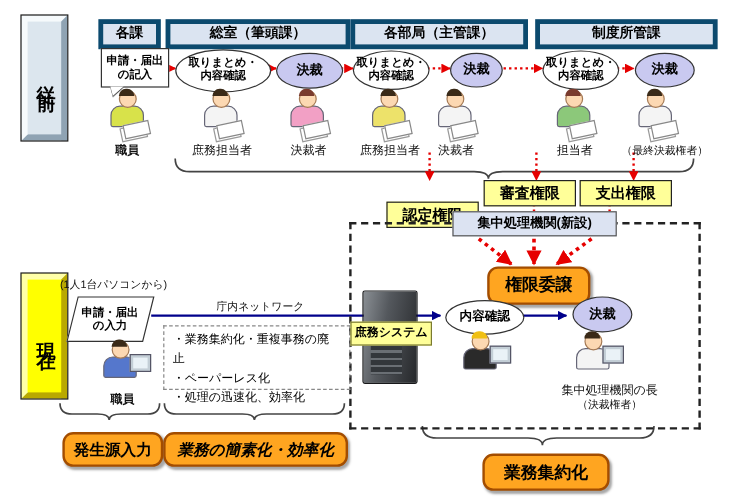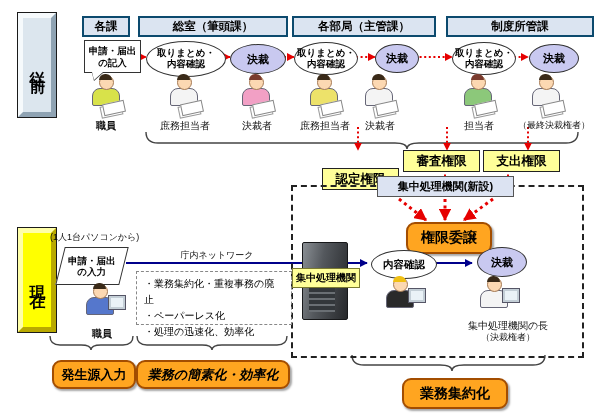--- a/index.html
+++ b/index.html
@@ -13,21 +13,21 @@
   #canvas > div { z-index:2; }
 
   
   .era { width:28px; height:94px; background:#dce6ee;
          border:5px solid; border-color:#f6fafc #8fa3b3 #8fa3b3 #f6fafc;
          outline:1.5px solid #1a1a1a; display:flex; align-items:center; justify-content:center; }
   .era.now { background:#ffff00; border-color:#ffffa8 #b9a900 #b9a900 #ffffa8; }
   .era span { writing-mode:vertical-rl; text-orientation:upright; font-size:16px; font-weight:700; letter-spacing:7px; }
 
   .hdr { height:17px; line-height:17px; text-align:center; background:#dbe4f1;
-         border:2px solid #0c4a6e; font-size:11.5px; font-weight:600; }
+         border:4px solid #0c4a6e; font-size:11.5px; font-weight:600; }
 
   .oval { border:1.4px solid #333; border-radius:50%; background:#fff;
           display:flex; align-items:center; justify-content:center;
           text-align:center; font-size:9.5px; font-weight:700; line-height:1.15; }
   .oval.purple { background:#c9c9f0; font-size:11px;font-family:Liberation Serif, serif; }
 
   .auth { width:75px; height:20px; line-height:20px; background:#ffff99;
           border:1.5px solid #222; text-align:center; font-weight:700; font-size:12.5px; }
 
   .central { width:135px; height:19px; line-height:19px; text-align:center;
@@ -225,21 +225,21 @@
   </div>
 
   <div class="person abs" style="left:82px; top:284px; --shirt:#5577cc;">
       <div class="p-head"></div>
       <div class="p-torso"></div>
       <div class="p-monitor"></div>
     </div>
   <div class="lbl abs" style="left:80px; top:328px; width:44px; font-weight:700;">職員</div>
 
   <div class="server abs" style="left:302px; top:242px;"></div>
-  <div class="sysbox abs" style="left:292px; top:268px;">集中処理機関</div>
+  <div class="sysbox abs" style="left:292px; top:268px;">庶務システム</div>
 
   <div class="oval abs" style="left:371px; top:250px; width:64px; height:27px; font-size:10.5px;">内容確認</div>
   <div class="oval purple abs" style="left:477px; top:247px; width:48px; height:28px;">決裁</div>
 
   <div class="person abs" style="left:382px; top:277px; --shirt:#2a2a2a; --hair:#f0c014;">
       <div class="p-head"></div>
       <div class="p-torso"></div>
       <div class="p-monitor"></div>
     </div>
   <div class="person abs" style="left:476px; top:277px; --shirt:#f4f4f4;">

